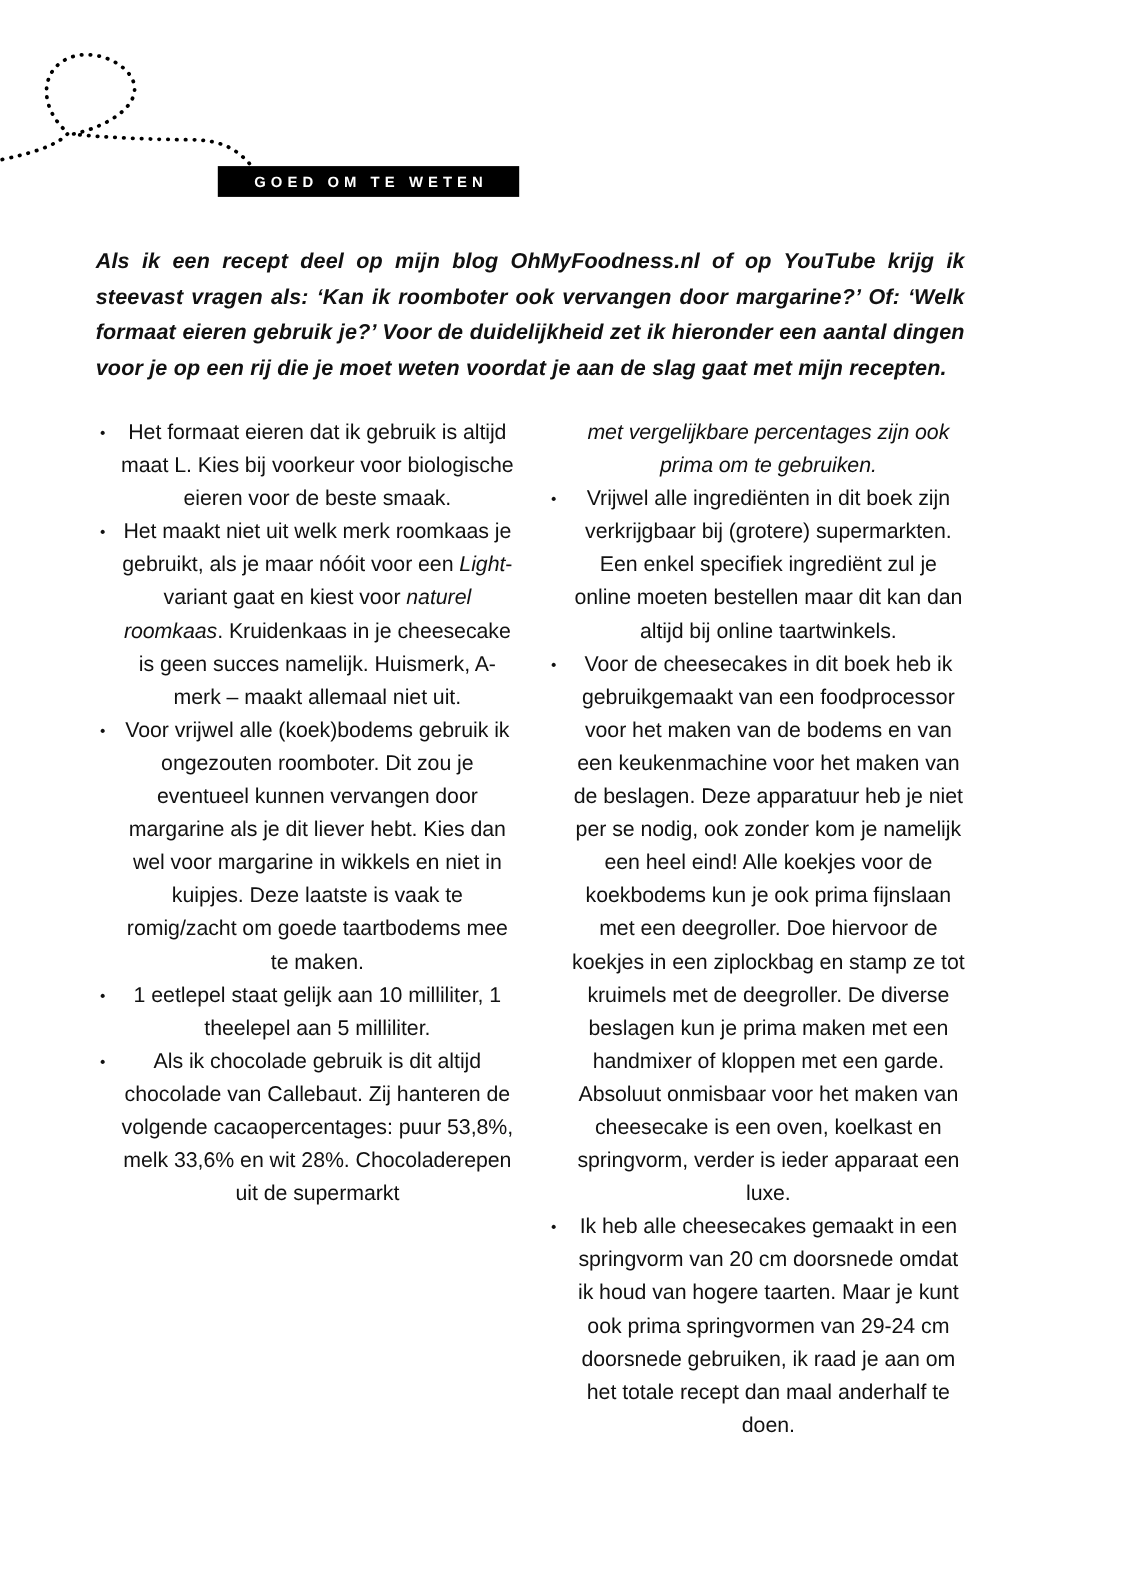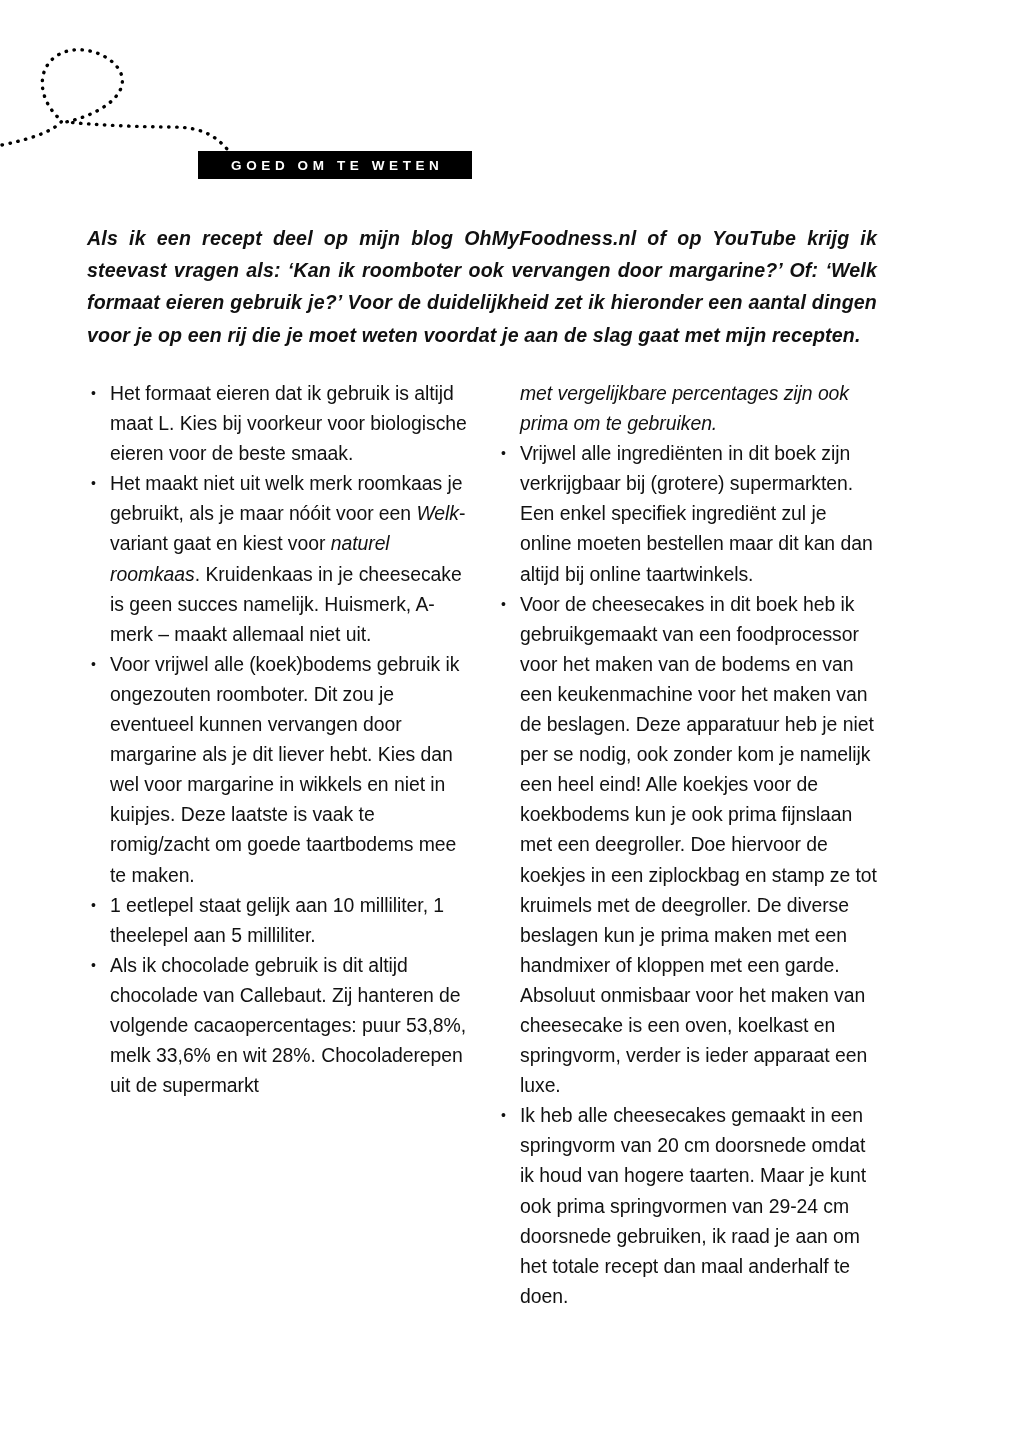--- a/index.html
+++ b/index.html
@@ -66,20 +66,21 @@
   }
 
   
   .columns {
     position: absolute;
     left: 87px;
     top: 378px;
     width: 790px;
     display: flex;
     gap: 30px;
+    text-align: center;
   }
   .col {
     width: 380px;
   }
   ul.bullets {
     list-style: none;
     margin: 0;
     padding: 0;
   }
   ul.bullets li {
@@ -138,21 +139,21 @@
   </div>
 
   <p class="intro">Als ik een recept deel op mijn blog OhMyFoodness.nl of op YouTube krijg ik steevast vragen als: ‘Kan ik roomboter ook vervangen door margarine?’ Of: ‘Welk formaat eieren gebruik je?’ Voor de duidelijkheid zet ik hieronder een aantal dingen voor je op een rij die je moet weten voordat je aan de slag gaat met mijn recepten.</p>
 
   <div class="columns">
 
     <div class="col">
       <ul class="bullets">
         <li class="has-bullet">Het formaat eieren dat ik gebruik is altijd maat L. Kies bij voorkeur voor biologische eieren voor de beste smaak.</li>
 
-        <li class="has-bullet"><span>Het maakt niet uit welk merk roomkaas je gebruikt, als je maar nóóit voor een </span><i>Welk</i><span>-variant gaat en kiest voor </span><i>naturel roomkaas</i><span>. Kruidenkaas in je cheesecake is geen succes namelijk. Huismerk, A-merk – maakt allemaal niet uit.</span></li>
+        <li class="has-bullet"><span>Het maakt niet uit welk merk roomkaas je gebruikt, als je maar nóóit voor een </span><i>Light</i><span>-variant gaat en kiest voor </span><i>naturel roomkaas</i><span>. Kruidenkaas in je cheesecake is geen succes namelijk. Huismerk, A-merk – maakt allemaal niet uit.</span></li>
 
         <li class="has-bullet">Voor vrijwel alle (koek)bodems gebruik ik ongezouten roomboter. Dit zou je eventueel kunnen vervangen door margarine als je dit liever hebt. Kies dan wel voor margarine in wikkels en niet in kuipjes. Deze laatste is vaak te romig/zacht om goede taartbodems mee te maken.</li>
         <li class="has-bullet">1 eetlepel staat gelijk aan 10 milliliter, 1 theelepel aan 5 milliliter.</li>
         <li class="has-bullet">Als ik chocolade gebruik is dit altijd chocolade van Callebaut. Zij hanteren de volgende cacaopercentages: puur 53,8%, melk 33,6% en wit 28%. Chocoladerepen uit de supermarkt</li>
       </ul>
     </div>
 
     <div class="col">
       <ul class="bullets">
         <li class="cont">met vergelijkbare percentages zijn ook prima om te gebruiken.</li>

